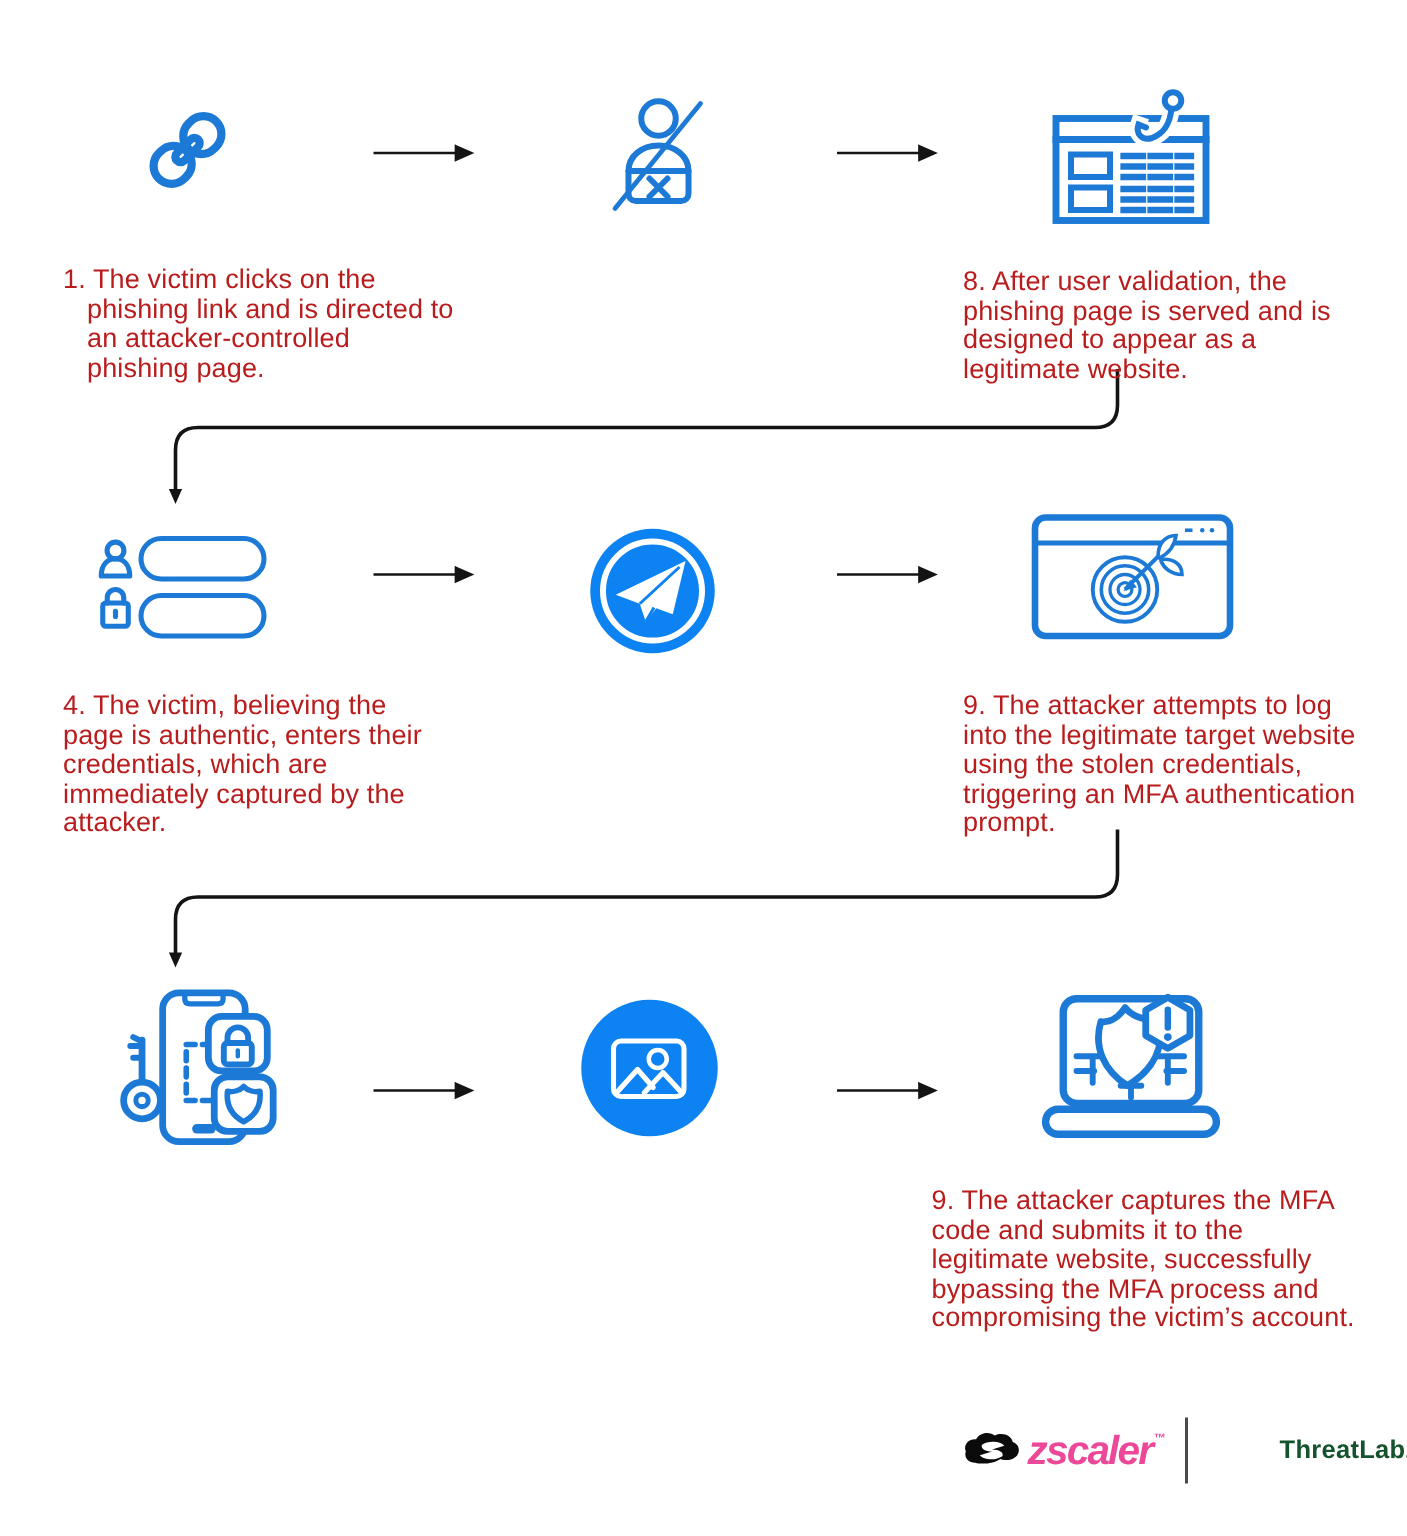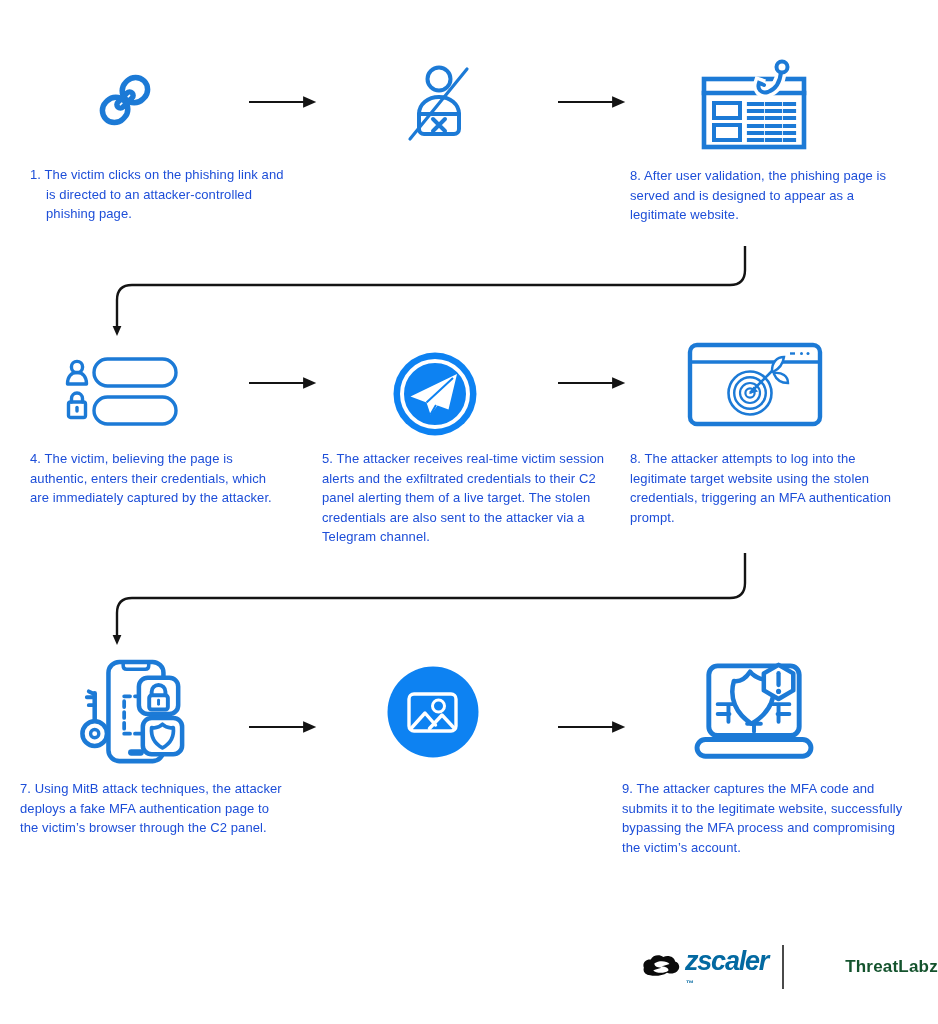--- a/index.html
+++ b/index.html
@@ -3,34 +3,34 @@
 <meta charset="utf-8">
 <style>
   html,body{margin:0;padding:0;background:#ffffff;}
   .canvas{
     position:relative;width:938px;height:1024px;margin:0 auto;background:#ffffff;
     font-family:"Liberation Sans",sans-serif;color:#2b2b2b;overflow:hidden;
   }
   .icon{position:absolute;}
   .icon svg{display:block;overflow:visible;}
   .step-text{
-    position:absolute;margin:0;font-size:13px;line-height:19.5px;
-    letter-spacing:.1px;color:#1d4ed8;
+    position:absolute;margin:12px;font-size:18px;line-height:19.5px;
+    letter-spacing:.1px;color:#b91c1c;
   }
   .hang{padding-left:16px;text-indent:-16px;}
   .step-text em{font-style:italic;}
   .overlay{position:absolute;left:0;top:0;pointer-events:none;}
   .footer{
     position:absolute;left:642px;top:942px;height:50px;
     display:flex;align-items:center;
   }
   .zs-mark{display:flex;align-items:center;margin-right:3px;}
   .zs-word{
     font-size:27px;font-weight:700;font-style:italic;letter-spacing:-1.2px;
-    color:#0369a1;display:flex;align-items:flex-start;flex-direction:column;
+    color:#ec4899;display:flex;align-items:flex-start;
   }
   .zs-word sup{font-size:8px;font-style:normal;margin-top:2px;margin-left:1px;}
   .divider{width:2px;height:44px;background:#4a4a4a;margin:0 17px 0 14px;}
   .tl-word{font-size:17px;font-weight:700;letter-spacing:.2px;color:#14532d;font-style:normal;margin-left:44px;}
 </style>
 </head>
 <body>
 
 <div class="canvas">
 
@@ -157,22 +157,21 @@
         <circle cx="63" cy="51" r="4.6" stroke-width="2.2"></circle>
         <line x1="63" y1="51" x2="86" y2="28" stroke-width="2.6"></line>
         <polygon points="62,52 71,49.5 66.5,44.5" fill="#1c7ad6" stroke="none"></polygon>
         <path d="M85 29 C85 20 90 15 97 15 C96 22 92 27 86 30 Z" stroke-width="2.4" fill="#fff"></path>
         <path d="M87 31 C95 30 101 34 101 41 C94 41 89 37 87 32 Z" stroke-width="2.4" fill="#fff"></path>
       </g>
     </svg>
   </div>
 
   <p class="step-text" style="left:30px;top:449px;width:256px">4. The victim, believing the page is authentic, enters their credentials, which are immediately captured by the attacker.</p>
-  <p class="step-text" style="left:322px;top:449px;width:288px">5. The attacker receives real-time victim session alerts and the exfiltrated credentials to their C2 panel alerting them of a live target. The stolen credentials are also sent to the attacker via a Telegram channel.</p>
-  <p class="step-text" style="left:630px;top:449px;width:276px">8. The attacker attempts to log into the legitimate target website using the stolen credentials, triggering an MFA authentication prompt.</p>
+  <p class="step-text" style="left:630px;top:449px;width:276px">9. The attacker attempts to log into the legitimate target website using the stolen credentials, triggering an MFA authentication prompt.</p>
 
   <div class="icon" style="left:78px;top:658px">
     <svg width="110" height="110" viewBox="0 0 112 112">
       <g stroke="#1c7ad6" fill="none" stroke-linecap="round" stroke-linejoin="round">
         <rect x="31" y="4" width="56" height="101" rx="11" stroke-width="4.6" fill="#fff"></rect>
         <path d="M46 5 v3 q0 3.5 3.5 3.5 h19 q3.5 0 3.5 -3.5 v-3" stroke-width="3.6"></path>
         <rect x="51" y="93" width="16" height="6.5" rx="3.2" fill="#1c7ad6" stroke="none"></rect>
         <line x1="17" y1="64.5" x2="17" y2="36" stroke-width="4.6"></line>
         <path d="M17 40 H9 M17 48 H11" stroke-width="4"></path>
         <path d="M17 37 l-6 -3" stroke-width="4"></path>
@@ -211,22 +210,21 @@
         </g>
         <path d="M59 15 C64 21.5 74 24.5 82 22.5 C86 41 79 57 60.5 68 C44.5 57.5 37.5 42 42.5 24.5 C49 25.5 55 21 59 15 Z" stroke-width="4.6" fill="#fff"></path>
         <polygon points="88,8 103,16.7 103,34 88,42.7 73,34 73,16.7" stroke-width="4.6" fill="#fff"></polygon>
         <line x1="88" y1="16.5" x2="88" y2="28.5" stroke-width="4.4"></line>
         <circle cx="88" cy="35" r="2.6" fill="#1c7ad6" stroke="none"></circle>
         <rect x="5" y="84" width="116" height="17" rx="8.5" stroke-width="5" fill="#fff"></rect>
       </g>
     </svg>
   </div>
 
-  <p class="step-text" style="left:20px;top:779px;width:266px">7. Using MitB attack techniques, the attacker deploys a fake MFA authentication page to the victim’s browser through the C2 panel.</p>
-  <p class="step-text" style="left:622px;top:779px;width:290px">9. The attacker captures the MFA code and submits it to the legitimate website, successfully bypassing the MFA process and compromising the victim’s account.</p>
+  <p class="step-text" style="left:609px;top:779px;width:290px">9. The attacker captures the MFA code and submits it to the legitimate website, successfully bypassing the MFA process and compromising the victim’s account.</p>
 
   <div class="footer">
     <span class="zs-mark">
       <svg width="40" height="26" viewBox="0 0 64 40">
         <path d="M13 33 C5 33 1 27 3 21 C0 14 6 7 14 8 C17 1 28 -1 34 4 C42 0 52 4 53 11 C60 13 62 22 56 27 C50 32 42 30 40 29 C33 34 20 35 13 33 Z" fill="#0b0b0b"></path>
         <path d="M20 14 C27 9 40 10 44 15 L31 19 C38 19 44 22 42 26 C35 31 22 30 18 25 L31 21 C24 21 19 18 20 14 Z" fill="#ffffff"></path>
       </svg>
     </span>
     <span class="zs-word">
         <span>zscaler</span>

